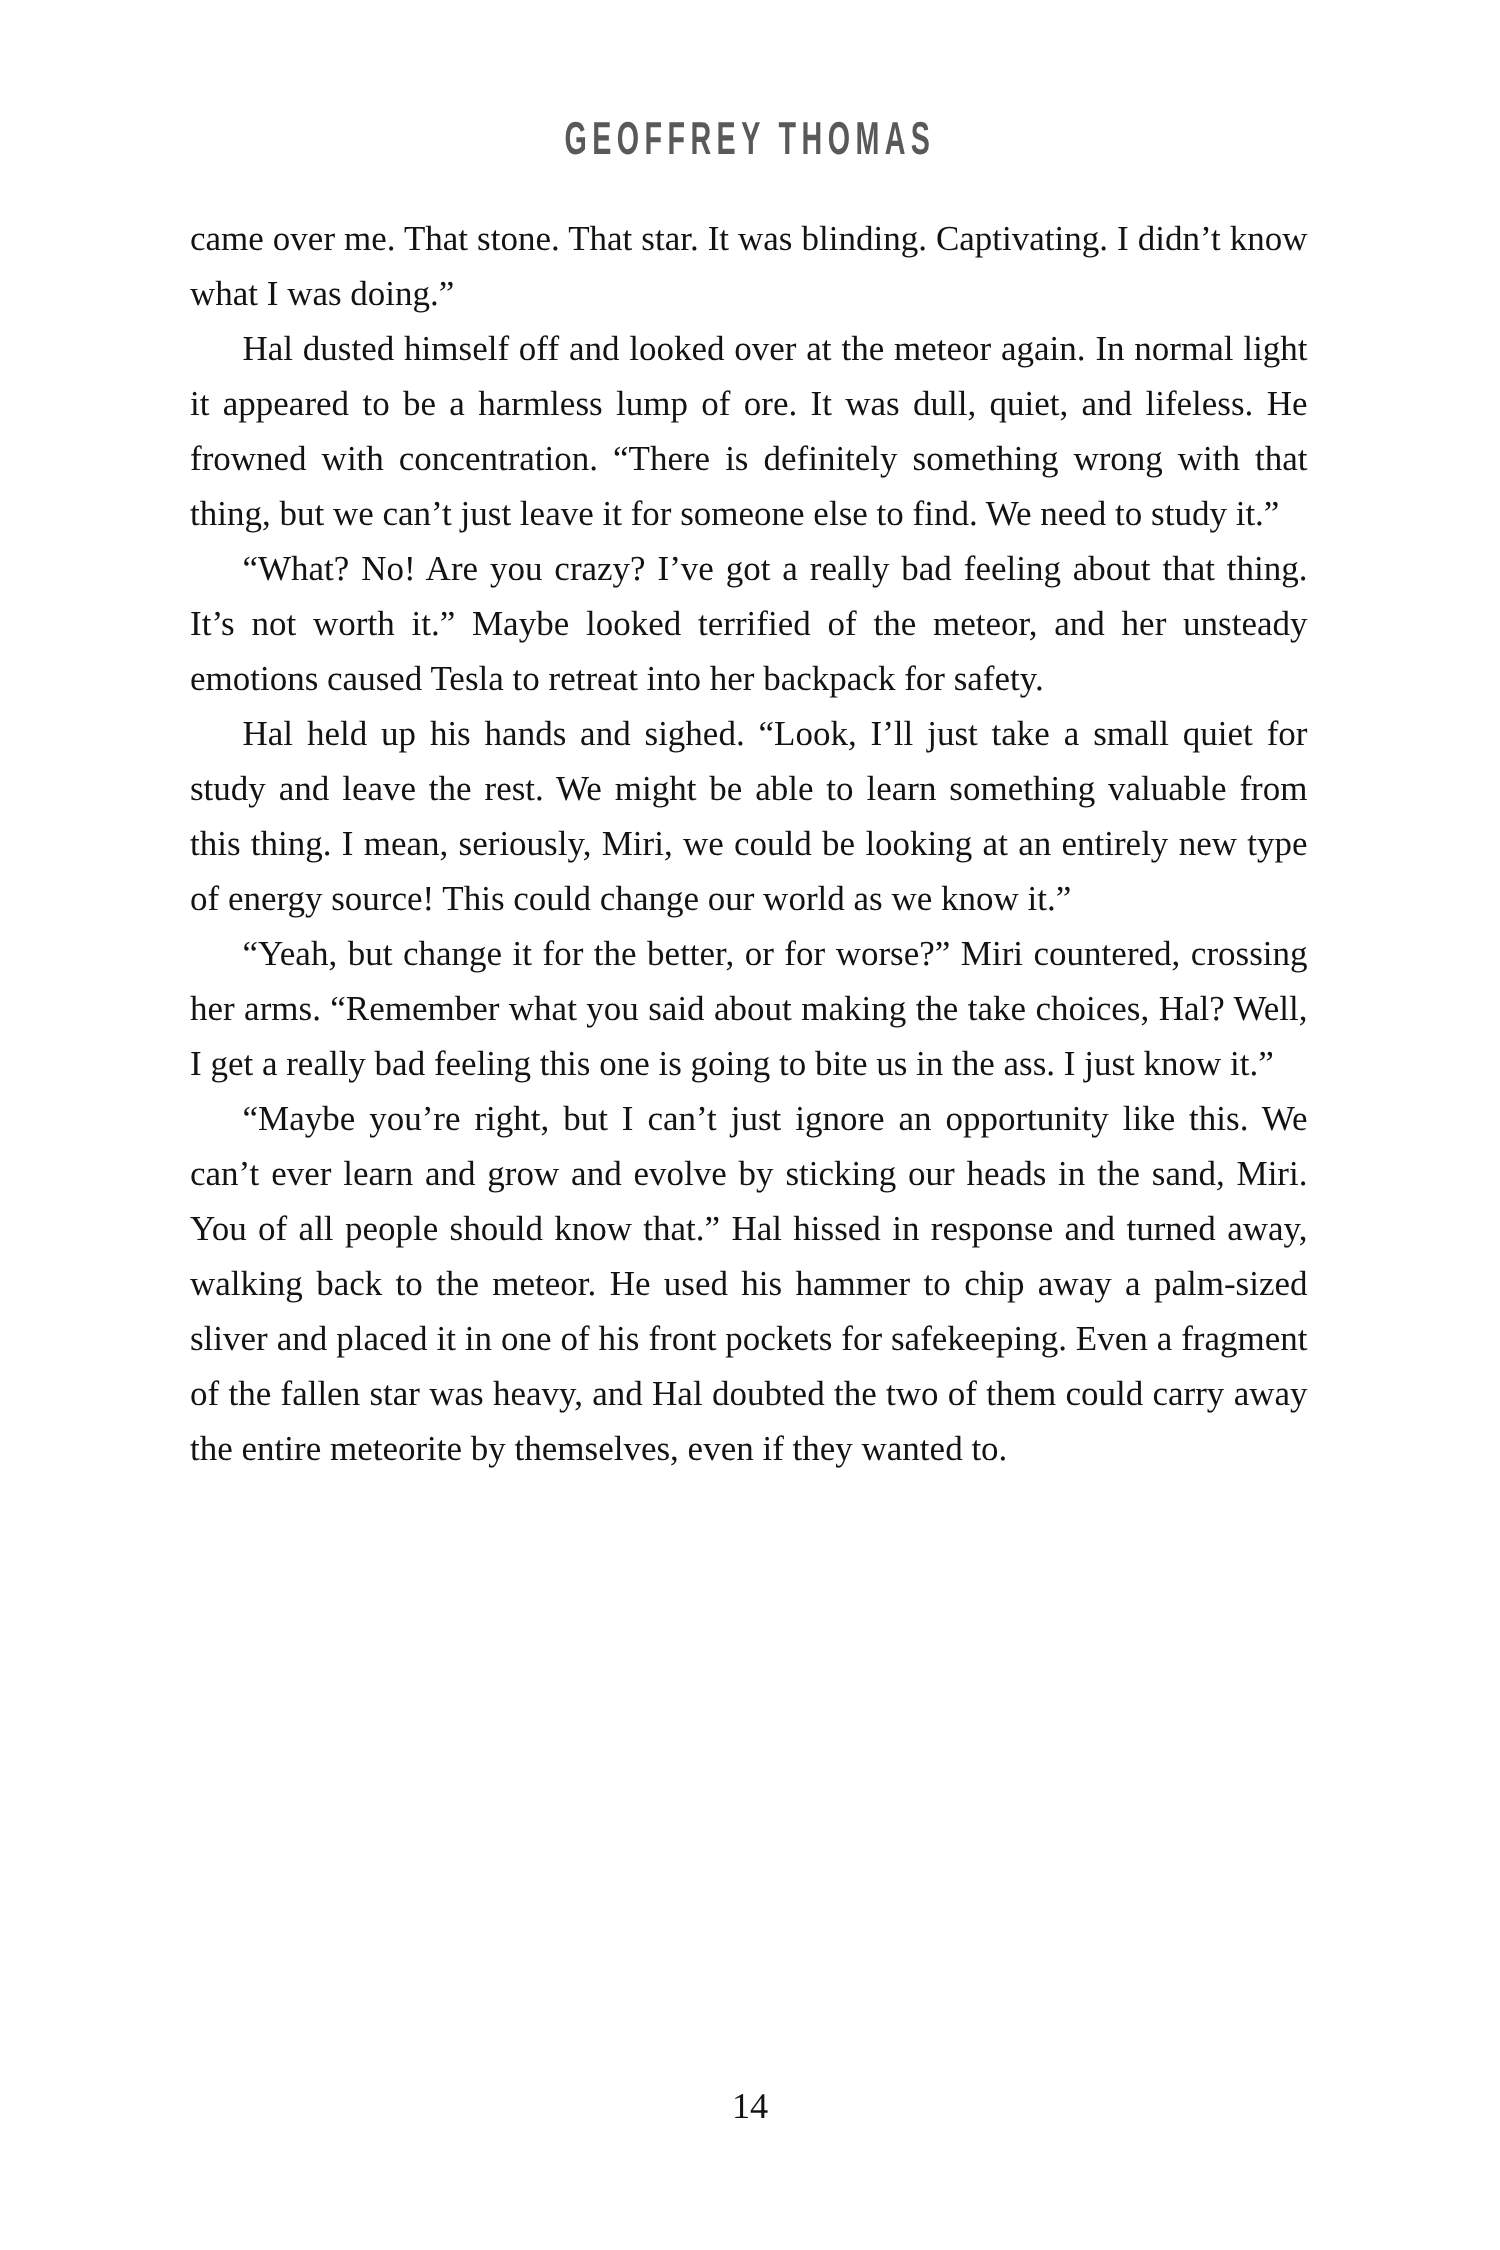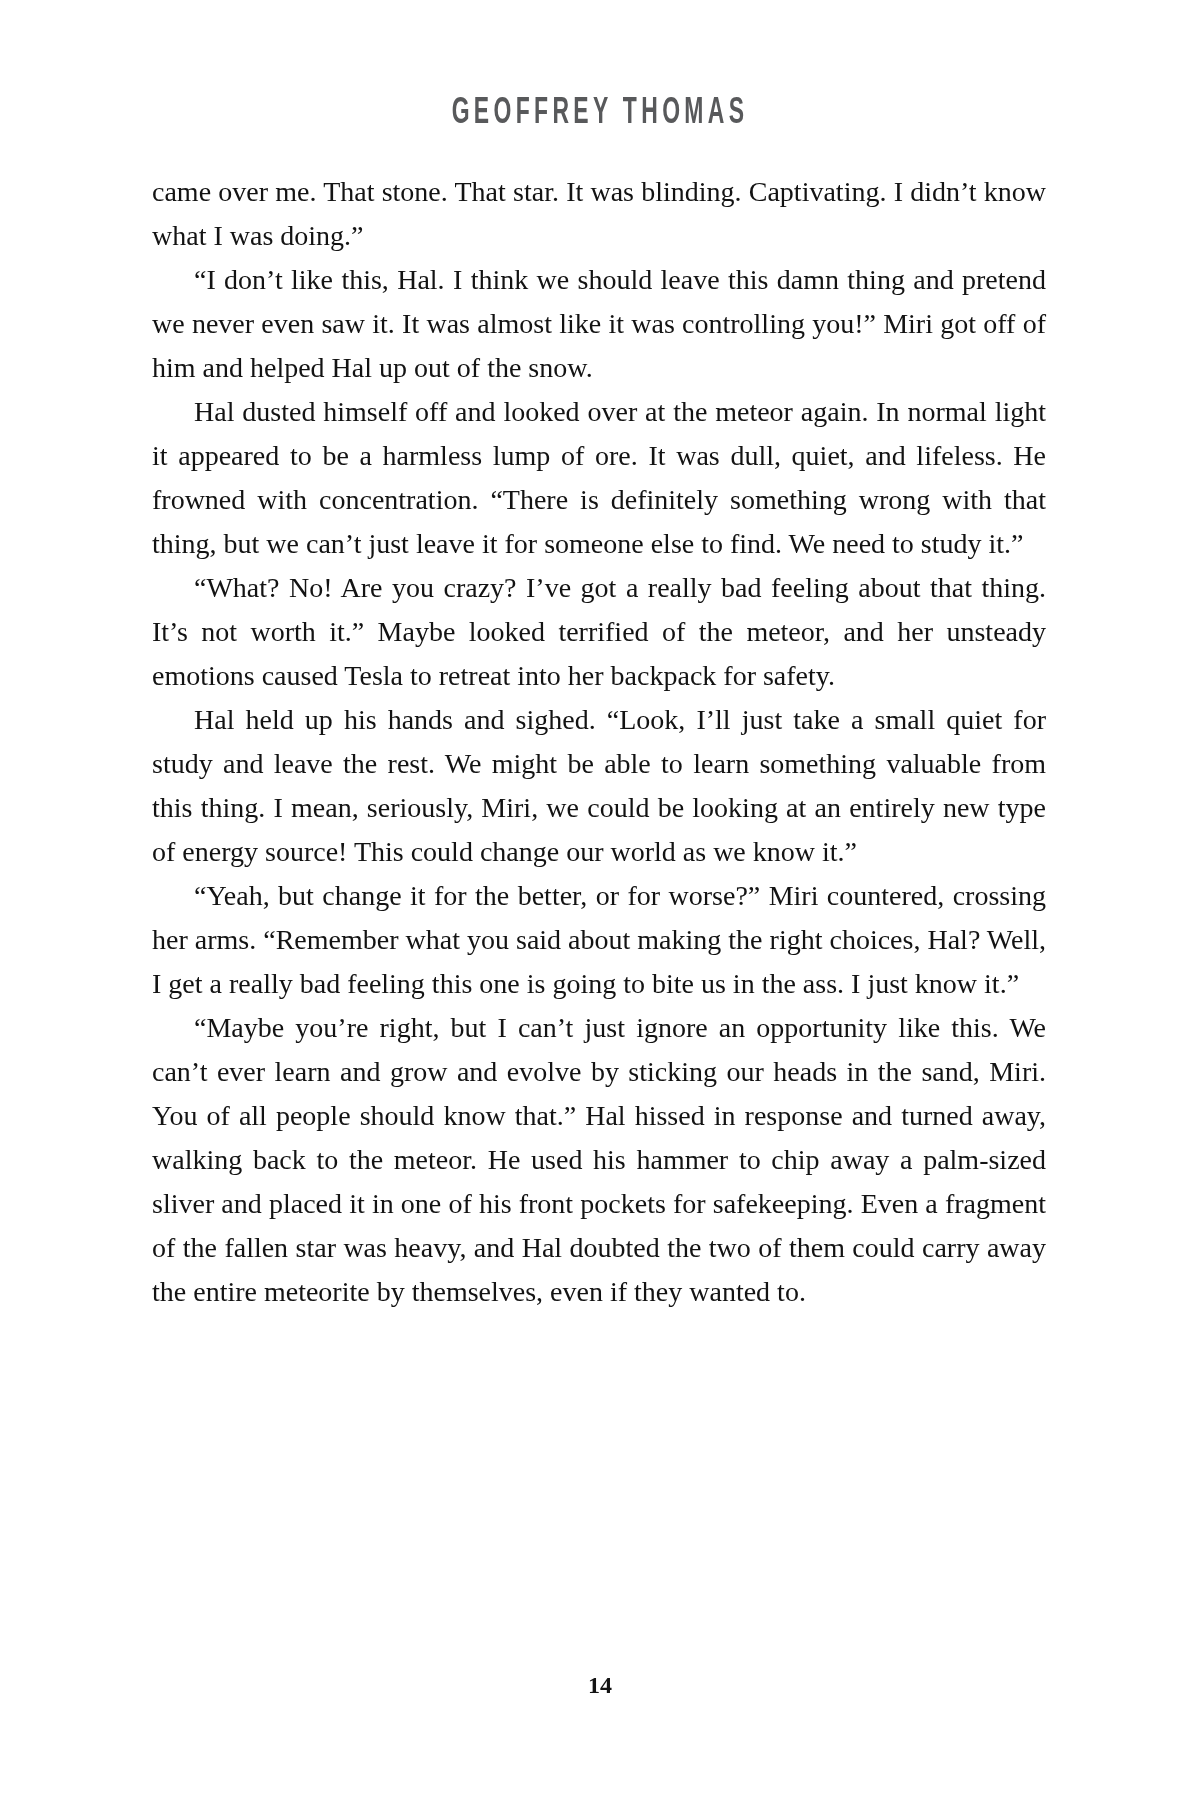--- a/index.html
+++ b/index.html
@@ -48,36 +48,34 @@
   .content p.para.indent {
     text-indent: 42px;
   }
   .page-number {
     position: absolute;
     top: 1668px;
     left: 0;
     right: 0;
     text-align: center;
     font-family: "Liberation Serif", serif;
-    font-size: 24px;
+    font-size: 29px;
     line-height: 34px;
     color: var(--body-color, #131313);
-    font-weight: bold;
   }
 </style>
 </head>
 <body>
 
 <div class="page" style="--bg-color: #ffffff; --header-color: #58595b; --body-color: #131313;">
   <div class="author-header">GEOFFREY THOMAS</div>
 
   <div class="content">
       <p class="para">came over me. That stone. That star. It was blinding. Captivating. I didn’t know what I was doing.”</p>
-      <p class="para indent">“I don’t like this, Hal. I think we should leave this damn thing and pretend we never even saw it. It was almost like it was controlling you!” Miri got off of him and helped Hal up out of the snow.</p>
       <p class="para indent">Hal dusted himself off and looked over at the meteor again. In normal light it appeared to be a harmless lump of ore. It was dull, quiet, and lifeless. He frowned with concentration. “There is definitely something wrong with that thing, but we can’t just leave it for someone else to find. We need to study it.”</p>
       <p class="para indent">“What? No! Are you crazy? I’ve got a really bad feeling about that thing. It’s not worth it.” Maybe looked terrified of the meteor, and her unsteady emotions caused Tesla to retreat into her backpack for safety.</p>
       <p class="para indent">Hal held up his hands and sighed. “Look, I’ll just take a small quiet for study and leave the rest. We might be able to learn something valuable from this thing. I mean, seriously, Miri, we could be looking at an entirely new type of energy source! This could change our world as we know it.”</p>
-      <p class="para indent">“Yeah, but change it for the better, or for worse?” Miri countered, crossing her arms. “Remember what you said about making the right choices, Hal? Well, I get a really bad feeling this one is going to bite us in the ass. I just know it.”</p>
+      <p class="para indent">“Yeah, but change it for the better, or for worse?” Miri countered, crossing her arms. “Remember what you said about making the take choices, Hal? Well, I get a really bad feeling this one is going to bite us in the ass. I just know it.”</p>
       <p class="para indent">“Maybe you’re right, but I can’t just ignore an opportunity like this. We can’t ever learn and grow and evolve by sticking our heads in the sand, Miri. You of all people should know that.” Hal hissed in response and turned away, walking back to the meteor. He used his hammer to chip away a palm-sized sliver and placed it in one of his front pockets for safekeeping. Even a fragment of the fallen star was heavy, and Hal doubted the two of them could carry away the entire meteorite by themselves, even if they wanted to.</p>
     </div>
 
   <div class="page-number">14</div>
 </div>
 
 </body></html>

